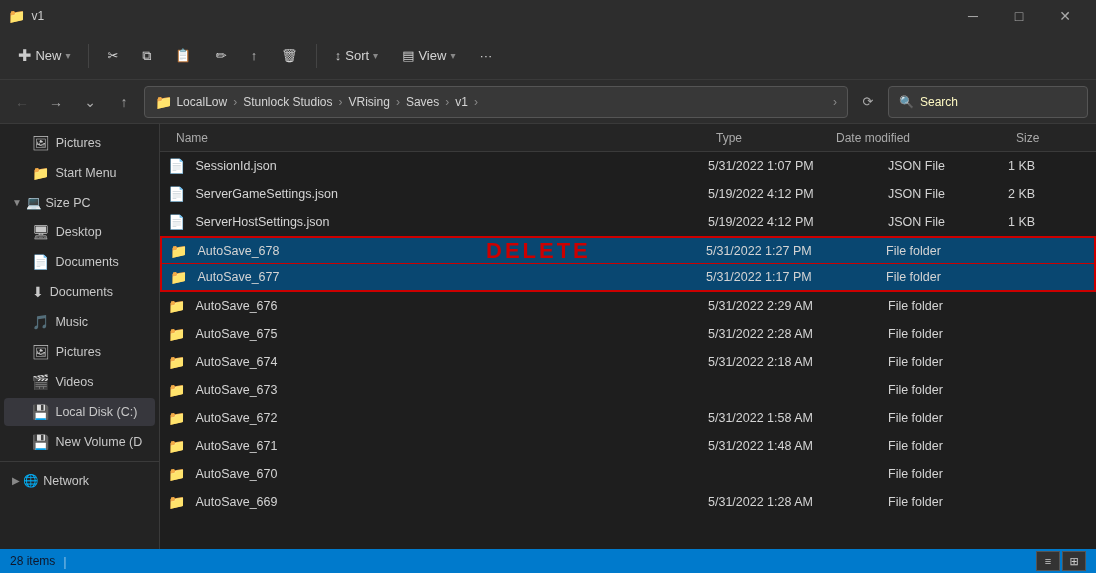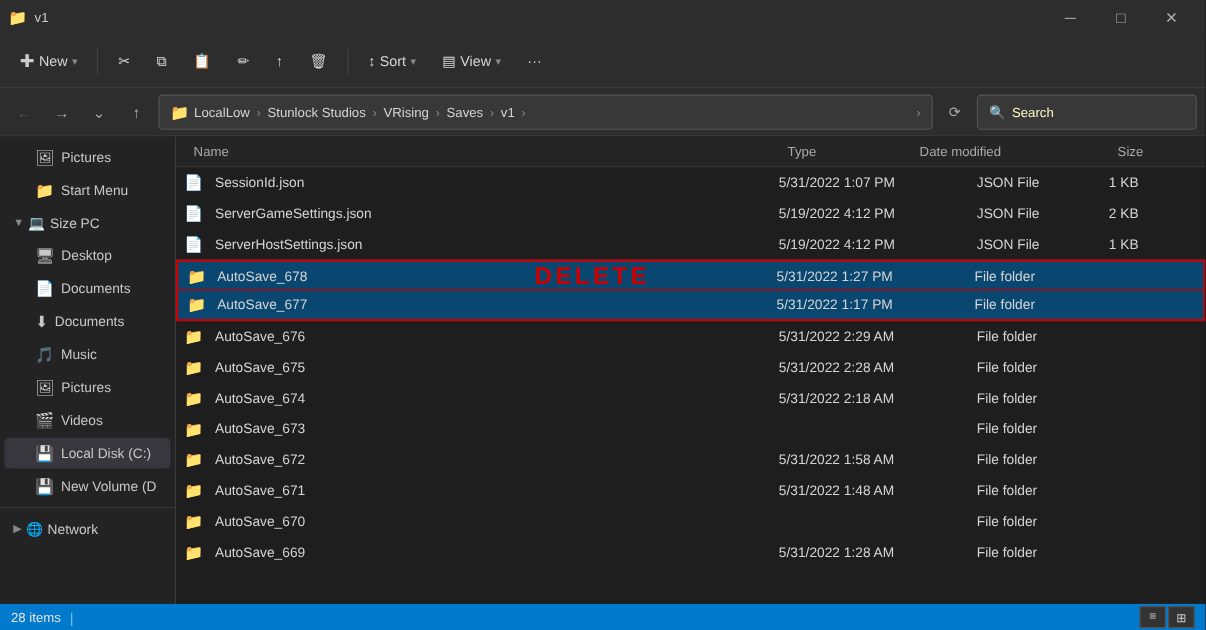--- a/index.html
+++ b/index.html
@@ -283,21 +283,21 @@
       height: 24px;
       background: #007acc;
       display: flex;
       align-items: center;
       padding: 0 10px;
       gap: 8px;
       flex-shrink: 0;
     }
     .statusbar-text {
       font-size: 12px;
-      color: #e5e5e5;
+      color: #0f172a;
     }
 
     .view-toggles {
       display: flex;
       align-items: center;
       gap: 2px;
       margin-left: auto;
     }
     .view-btn {
       width: 24px;

